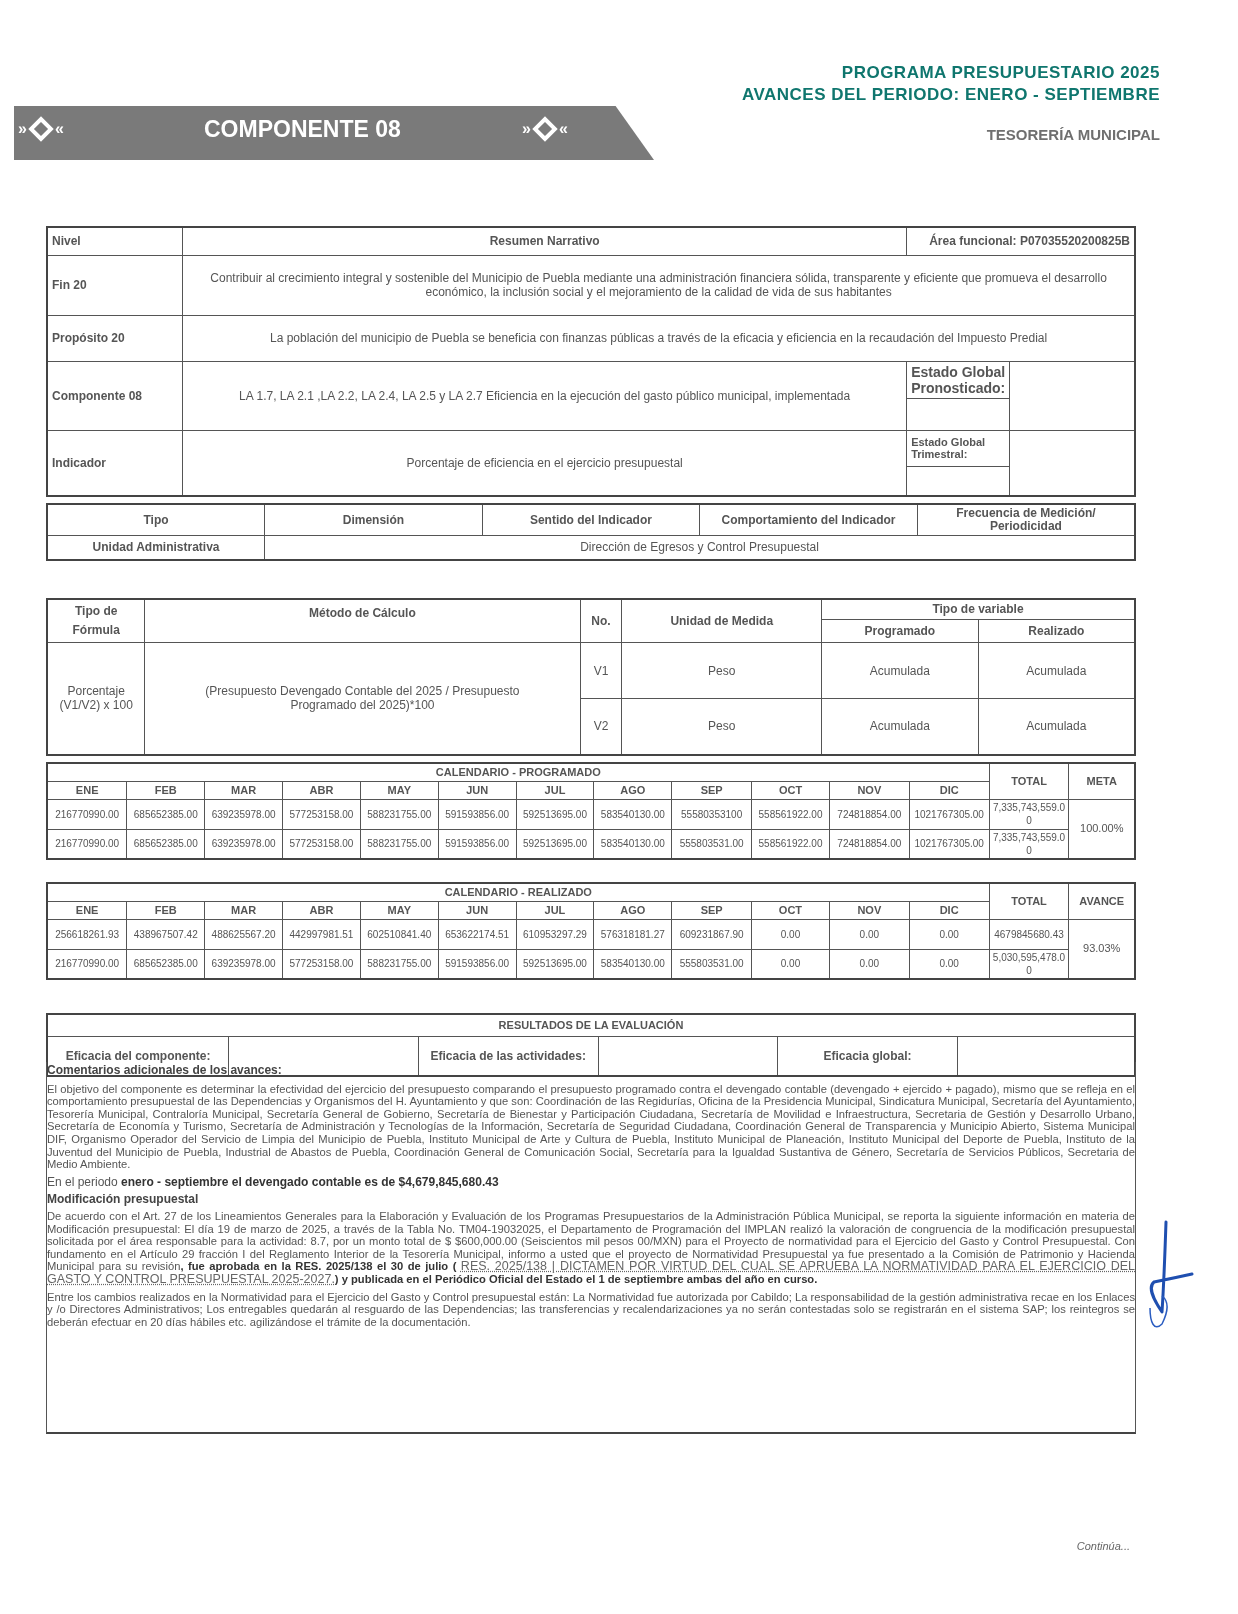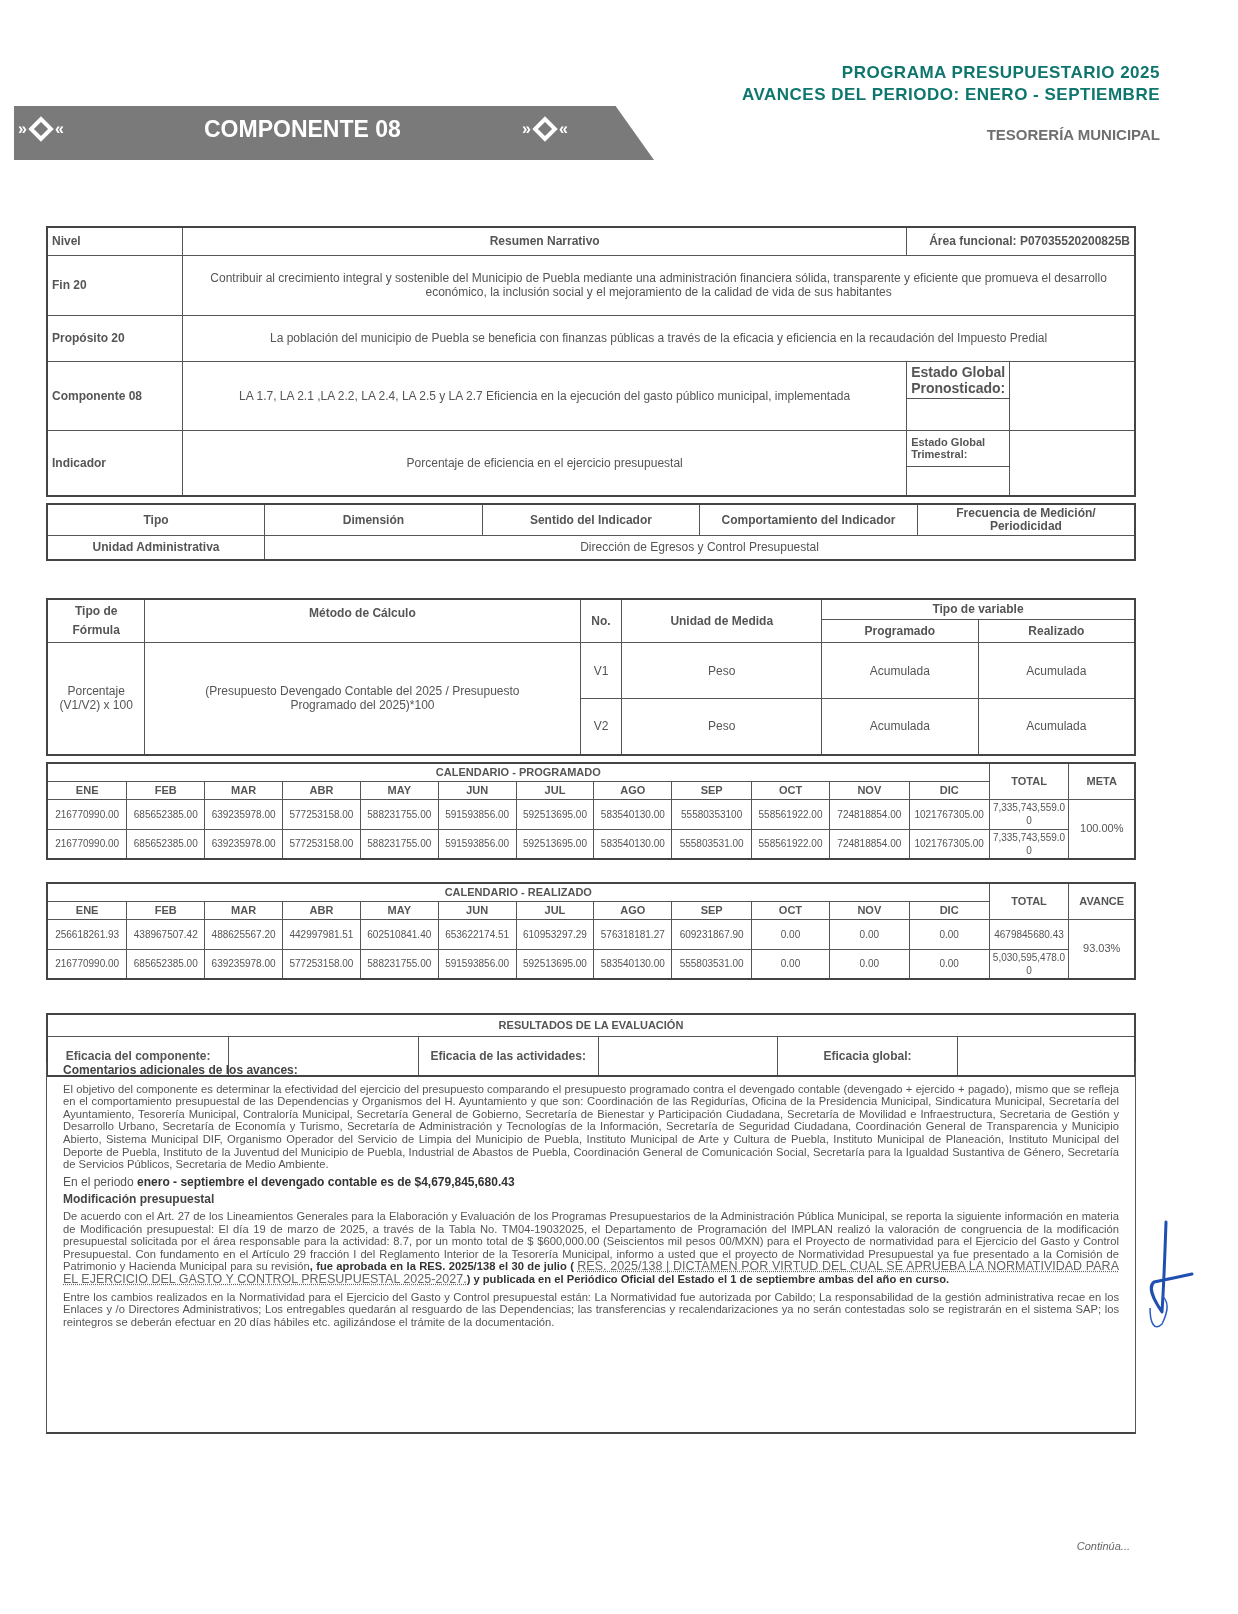--- a/index.html
+++ b/index.html
@@ -31,21 +31,21 @@
   #t1 { top: 226px; }
   #t2 { top: 503px; }
   #t3 { top: 598px; }
   #t4 { top: 762px; }
   #t5 { top: 882px; }
   #t6 { top: 1013px; }
 
   .comments {
     position: absolute; left: 46px; top: 1062px; width: 1090px; height: 372px;
     border: 1.5px solid #555; border-top: none; border-bottom: 2.5px solid #444;
-    padding: 2px 16px; font-size: 11.2px; color: #555; line-height: 12.6px; text-align: justify;
+    padding: 2px 0; font-size: 11.2px; color: #555; line-height: 12.6px; text-align: justify;
   }
   .comments h4 { margin: 0 0 6px 0; font-size: 12px; color: #444; }
   .comments p { margin: 0 0 5px 0; }
   .comments b { color: #333; }
   .ul { text-decoration: underline dotted; font-size: 12.5px; color: #666; }
   .continua { position: absolute; right: 108px; top: 1540px; font-style: italic; font-size: 11px; color: #666; }
   .signature { position: absolute; left: 1140px; top: 1212px; }
 </style>
 </head>
 <body>

